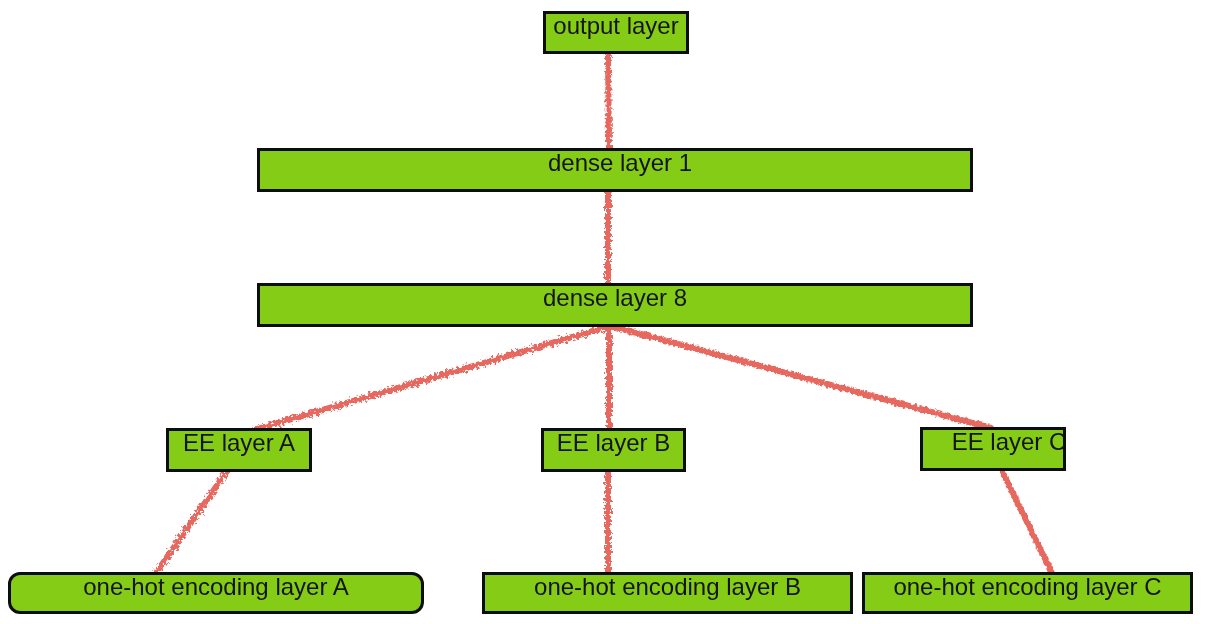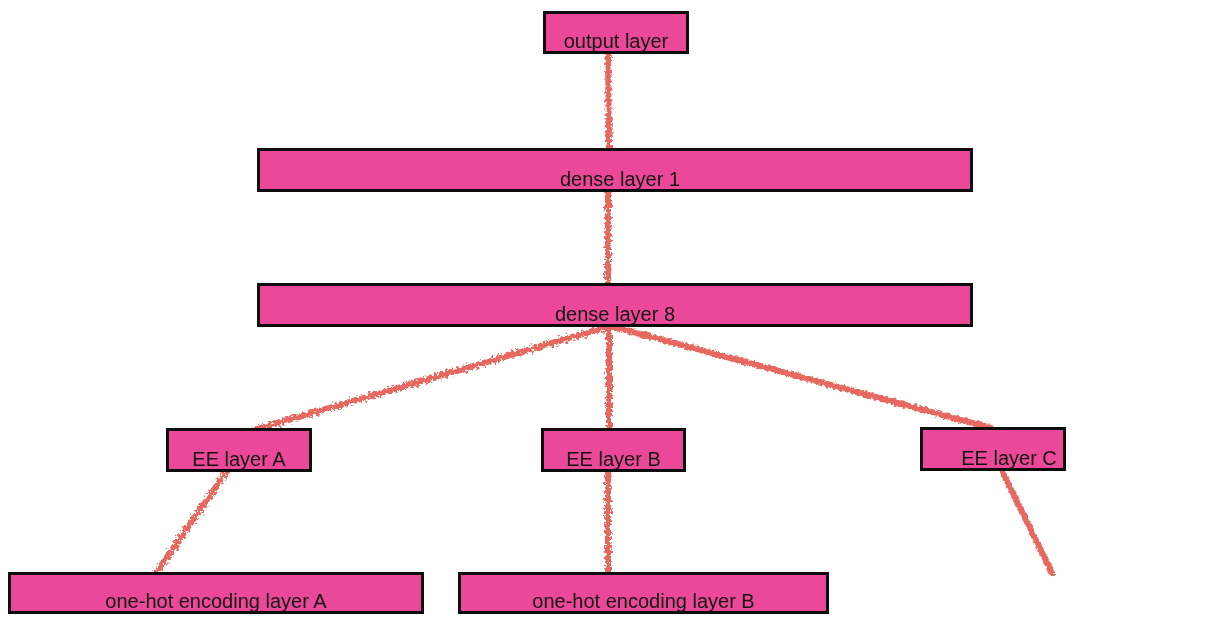--- a/index.html
+++ b/index.html
@@ -18,27 +18,27 @@
   #edges {
     position: absolute;
     left: 0;
     top: 0;
     width: 1206px;
     height: 624px;
   }
   .node {
     position: absolute;
     box-sizing: border-box;
-    background: #ec4899;
+    background: #84cc16;
     border: 3px solid #0d0d0d;
     display: flex;
-    align-items: flex-end;
+    align-items: flex-start;
     justify-content: center;
     color: #141414;
-    font-size: 20px;
+    font-size: 24px;
     line-height: 1;
     white-space: nowrap;
   }
   
   #node-output        { left: 543px; top:  11px; width: 146px; height: 43px; }
   #node-dense1        { left: 257px; top: 148px; width: 716px; height: 44px; }
   #node-dense0        { left: 257px; top: 283px; width: 716px; height: 44px; }
   #node-ee-a          { left: 166px; top: 428px; width: 146px; height: 44px; }
   #node-ee-b          { left: 541px; top: 428px; width: 145px; height: 44px; }
   #node-ee-c          { left: 920px; top: 427px; width: 146px; height: 44px; }
@@ -87,22 +87,25 @@
   </div>
 
   <div class="node" id="node-ee-b" style="border-color: rgb(13, 13, 13); color: rgb(20, 20, 20);">
     <span>EE layer B</span>
   </div>
 
   <div class="node" id="node-ee-c" style="border-color: rgb(13, 13, 13); color: rgb(20, 20, 20); padding-left: 32px;">
     <span>EE layer C</span>
   </div>
 
-  <div class="node" id="node-onehot-a" style="border-color: rgb(13, 13, 13); color: rgb(20, 20, 20);">
+  <div class="node" id="node-onehot-a" style="border-color: rgb(13, 13, 13); color: rgb(20, 20, 20); border-radius: 12px;">
     <span>one-hot encoding layer A</span>
   </div>
 
-  <div class="node" id="node-onehot-b" style="border-color: rgb(13, 13, 13); color: rgb(20, 20, 20);">
+  <div class="node" id="node-onehot-b" style="border-color: rgb(13, 13, 13); color: rgb(20, 20, 20); margin-left: 24px;">
     <span>one-hot encoding layer B</span>
   </div>
 
+  <div class="node" id="node-onehot-c" style="border-color: rgb(13, 13, 13); color: rgb(20, 20, 20);">
+    <span>one-hot encoding layer C</span>
+  </div>
 
 </div>
 
 </body></html>

